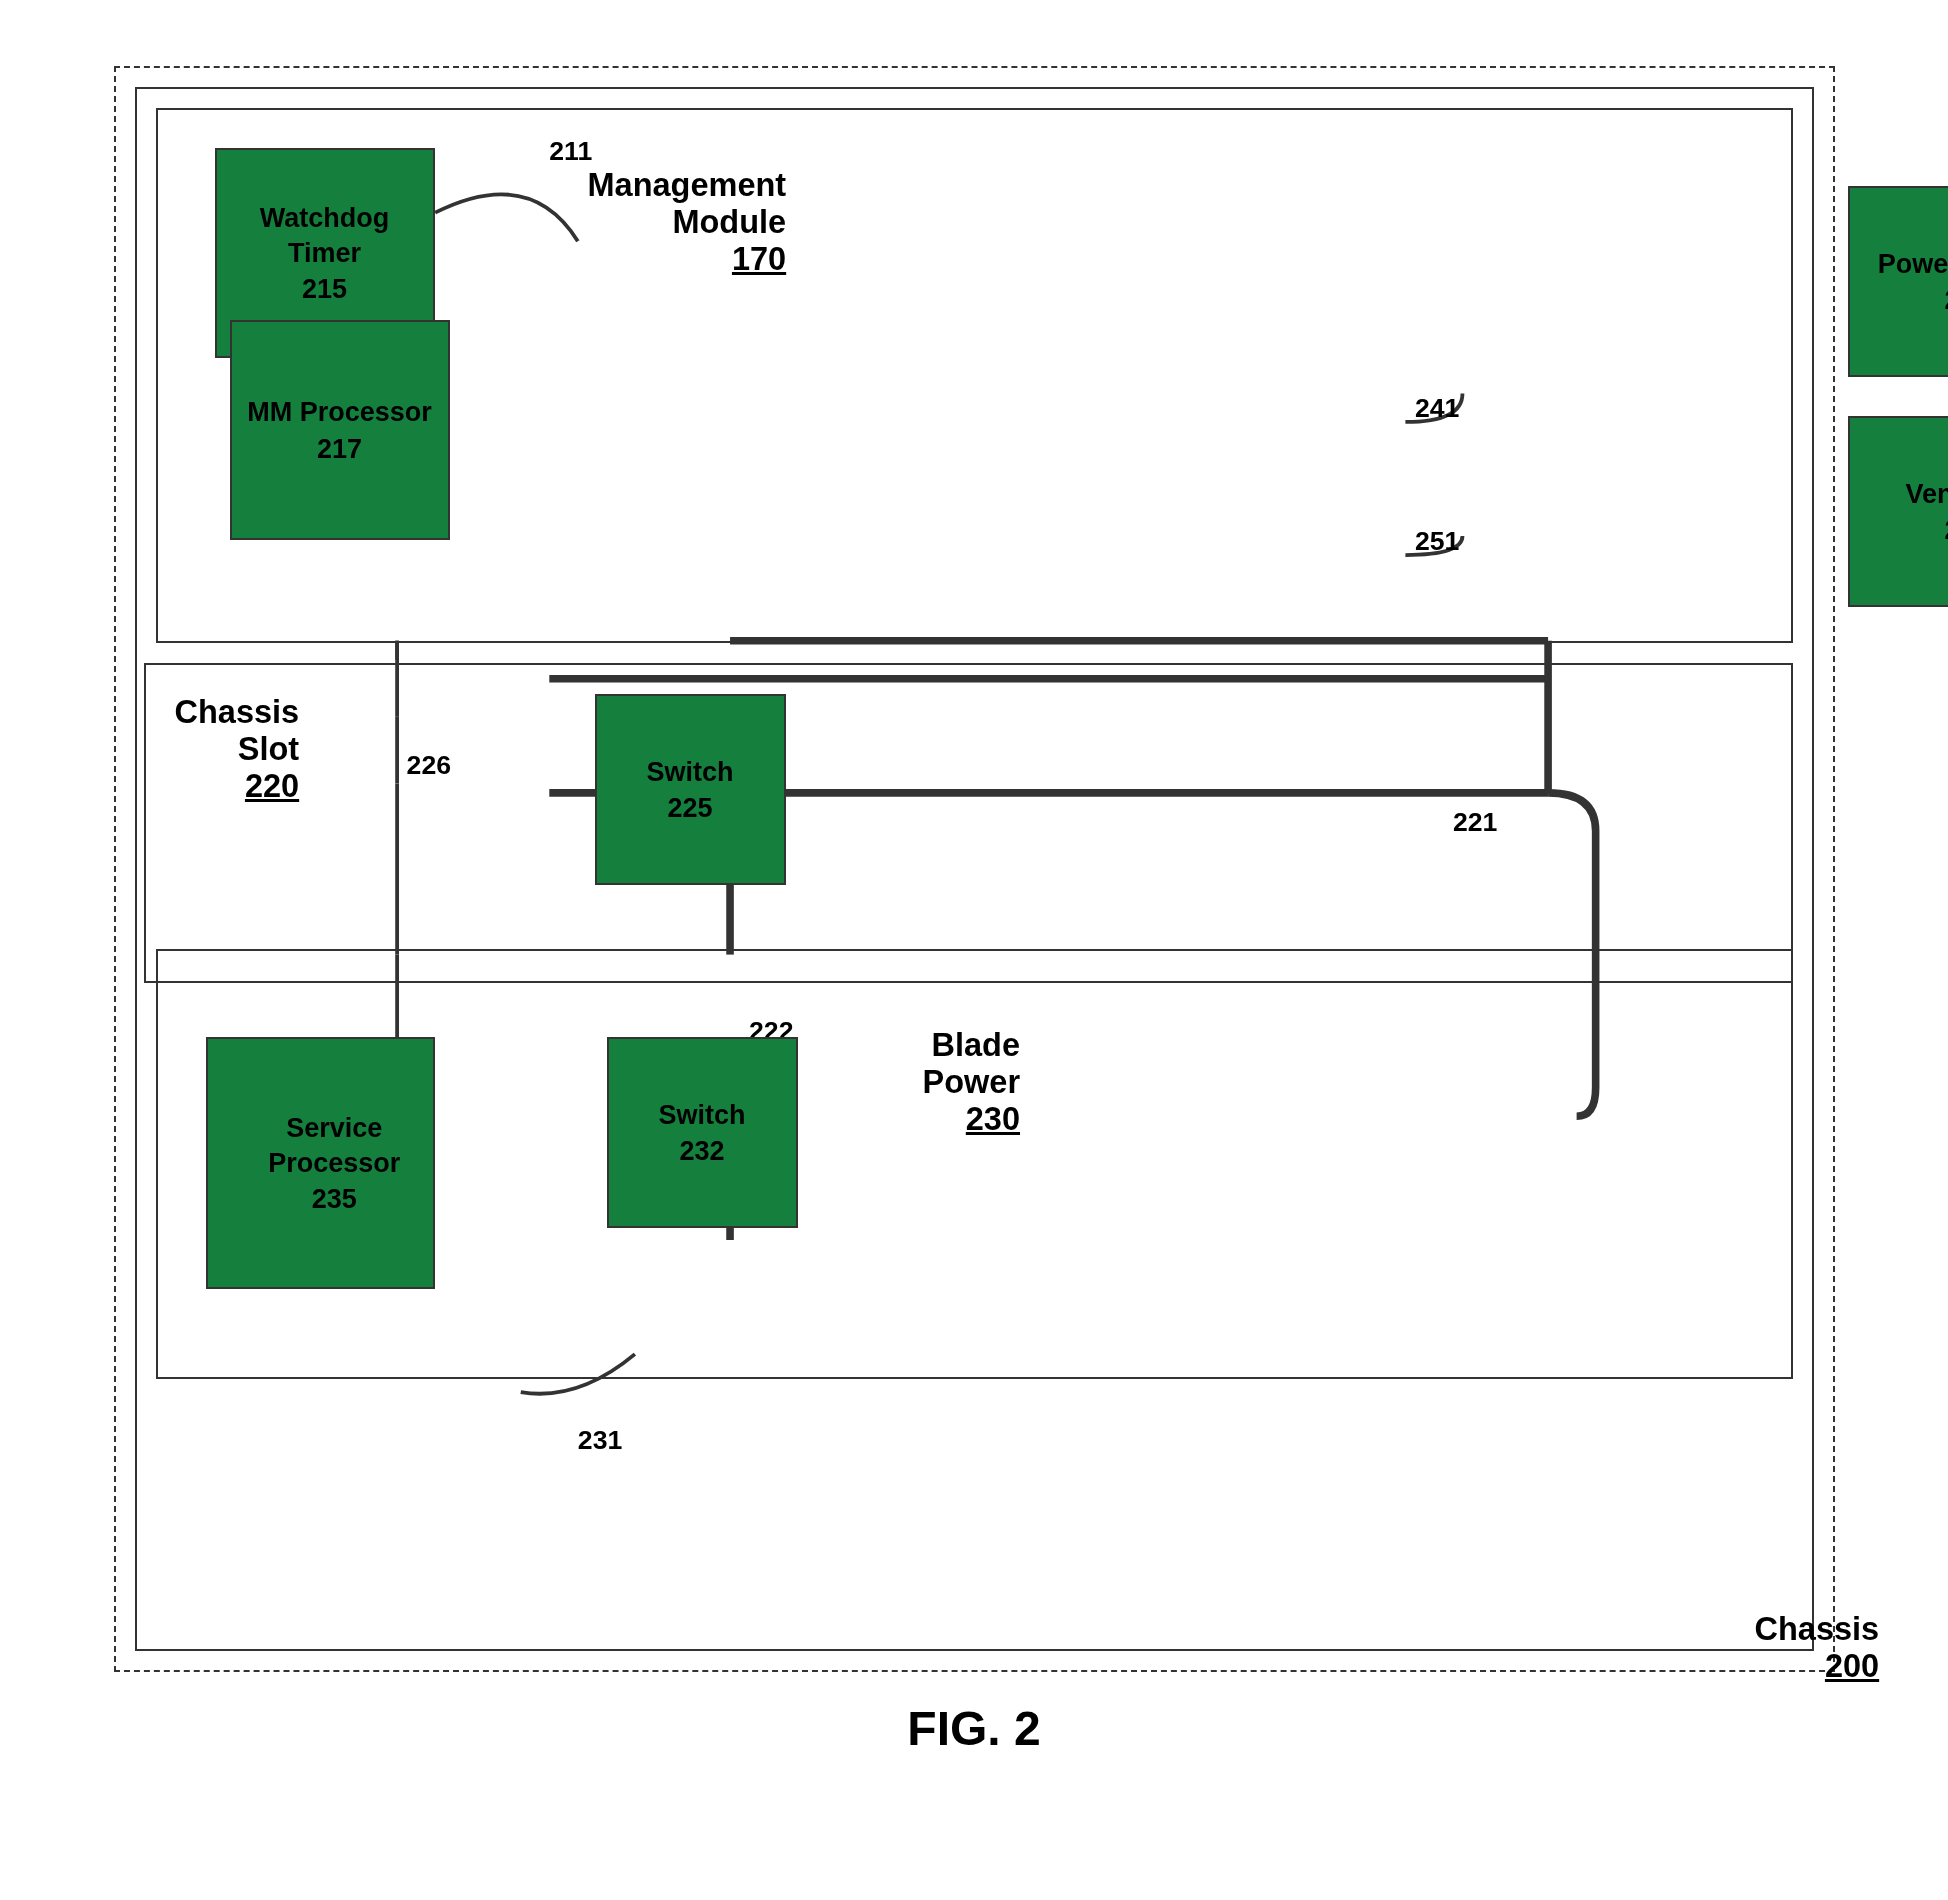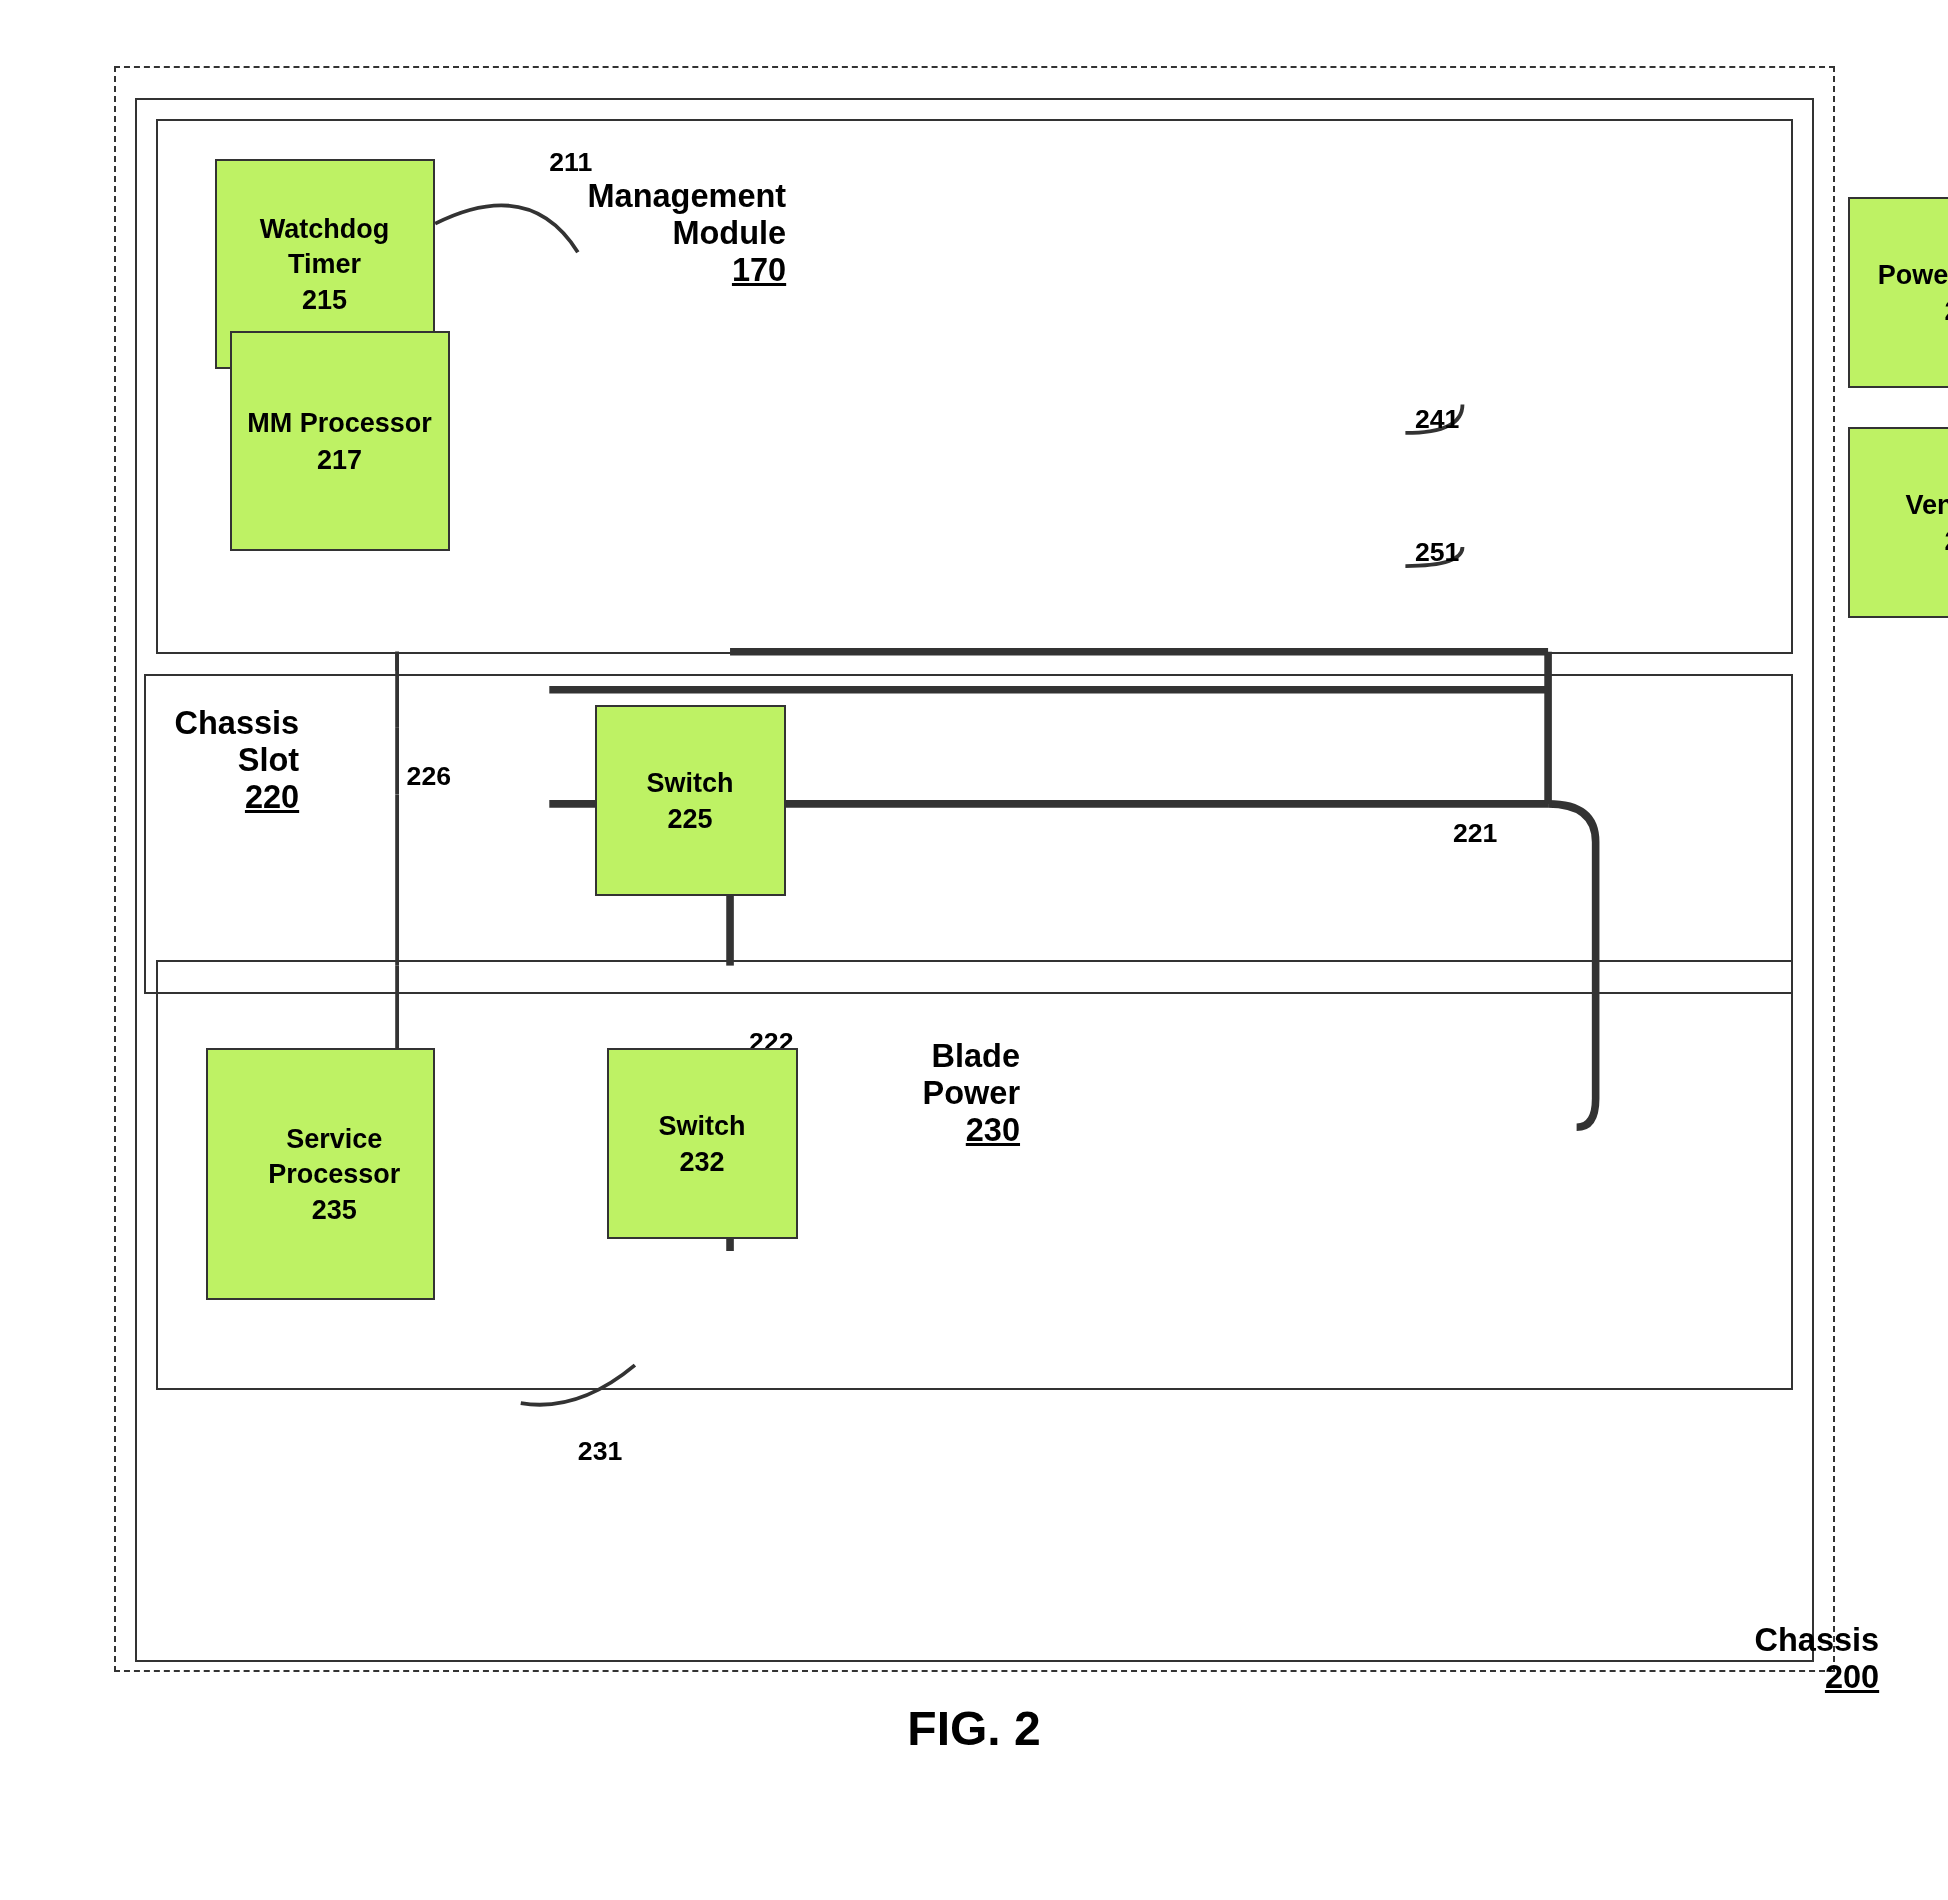--- a/index.html
+++ b/index.html
@@ -30,27 +30,26 @@
       position: relative;
       padding: 19px;
     }
 
     
     .chassis-inner {
       border: 2.9px solid #333;
       width: 100%;
       height: 100%;
       position: relative;
-      margin-top: 11px;
     }
 
     
     .component-box {
       border: 2.9px solid #333;
-      background: #bef264;
+      background: #15803d;
       position: absolute;
       display: flex;
       flex-direction: column;
       align-items: center;
       justify-content: center;
       text-align: center;
       padding: 7.6px;
     }
 
     .component-label {

